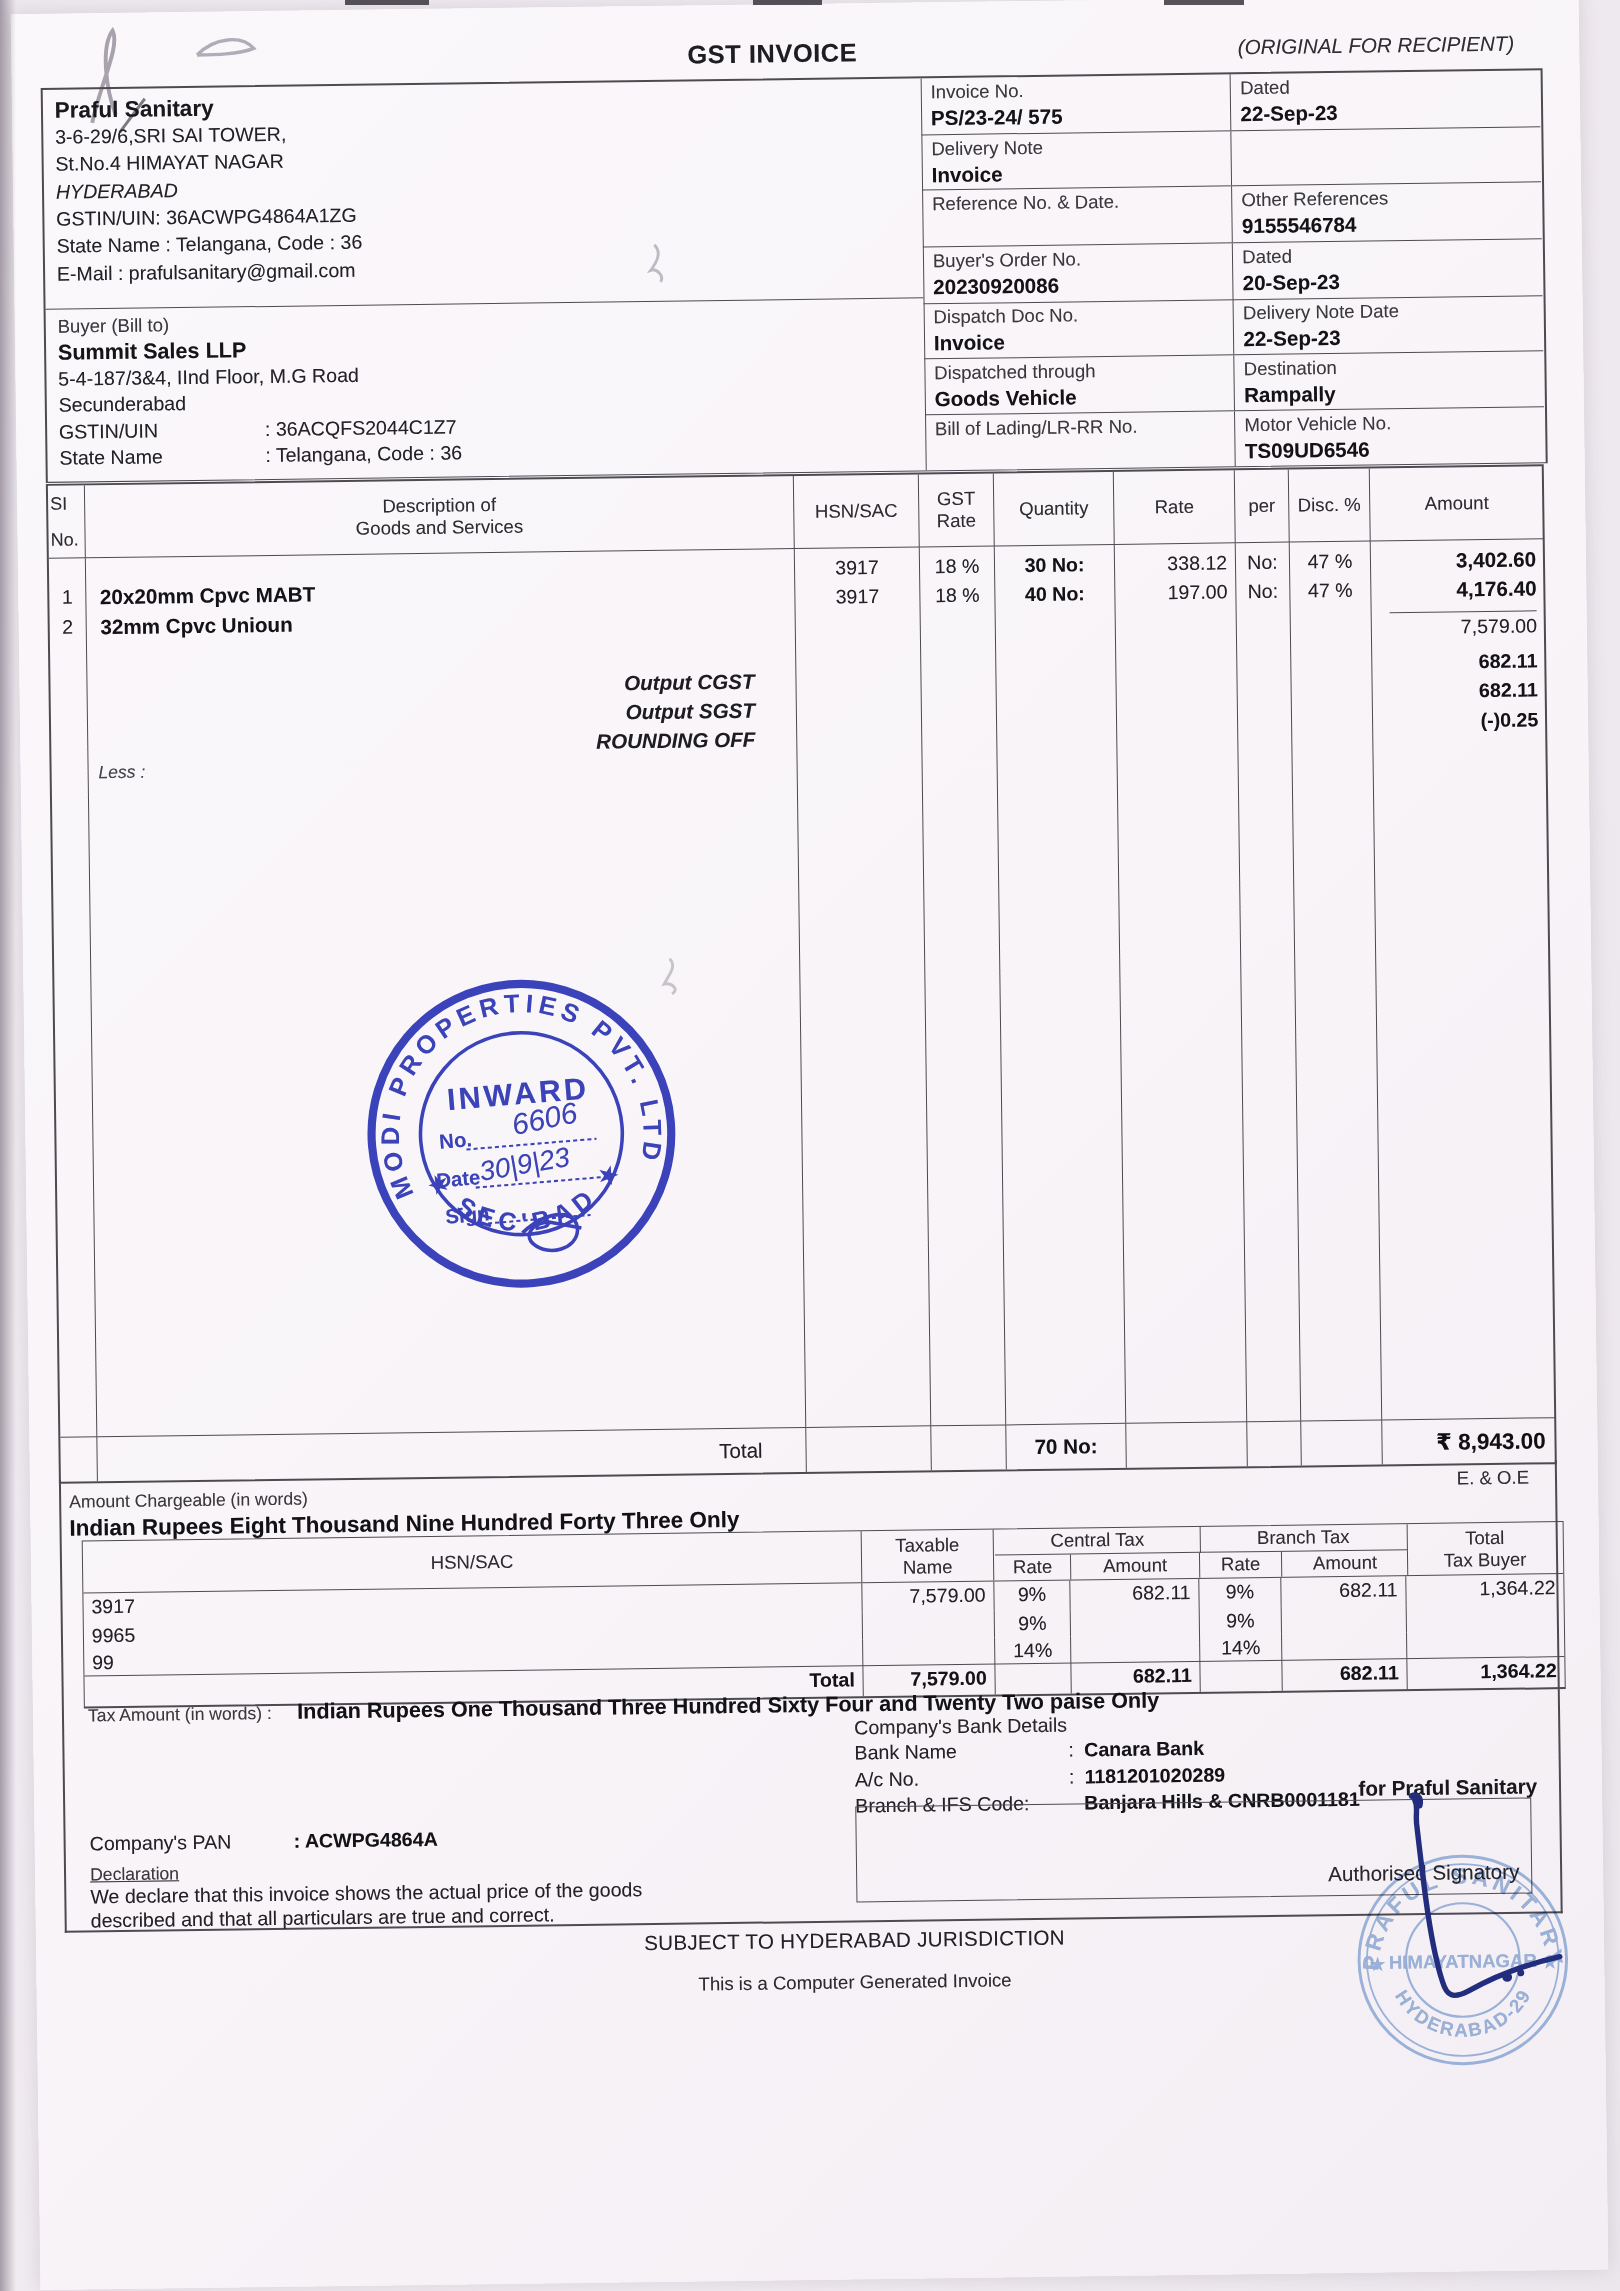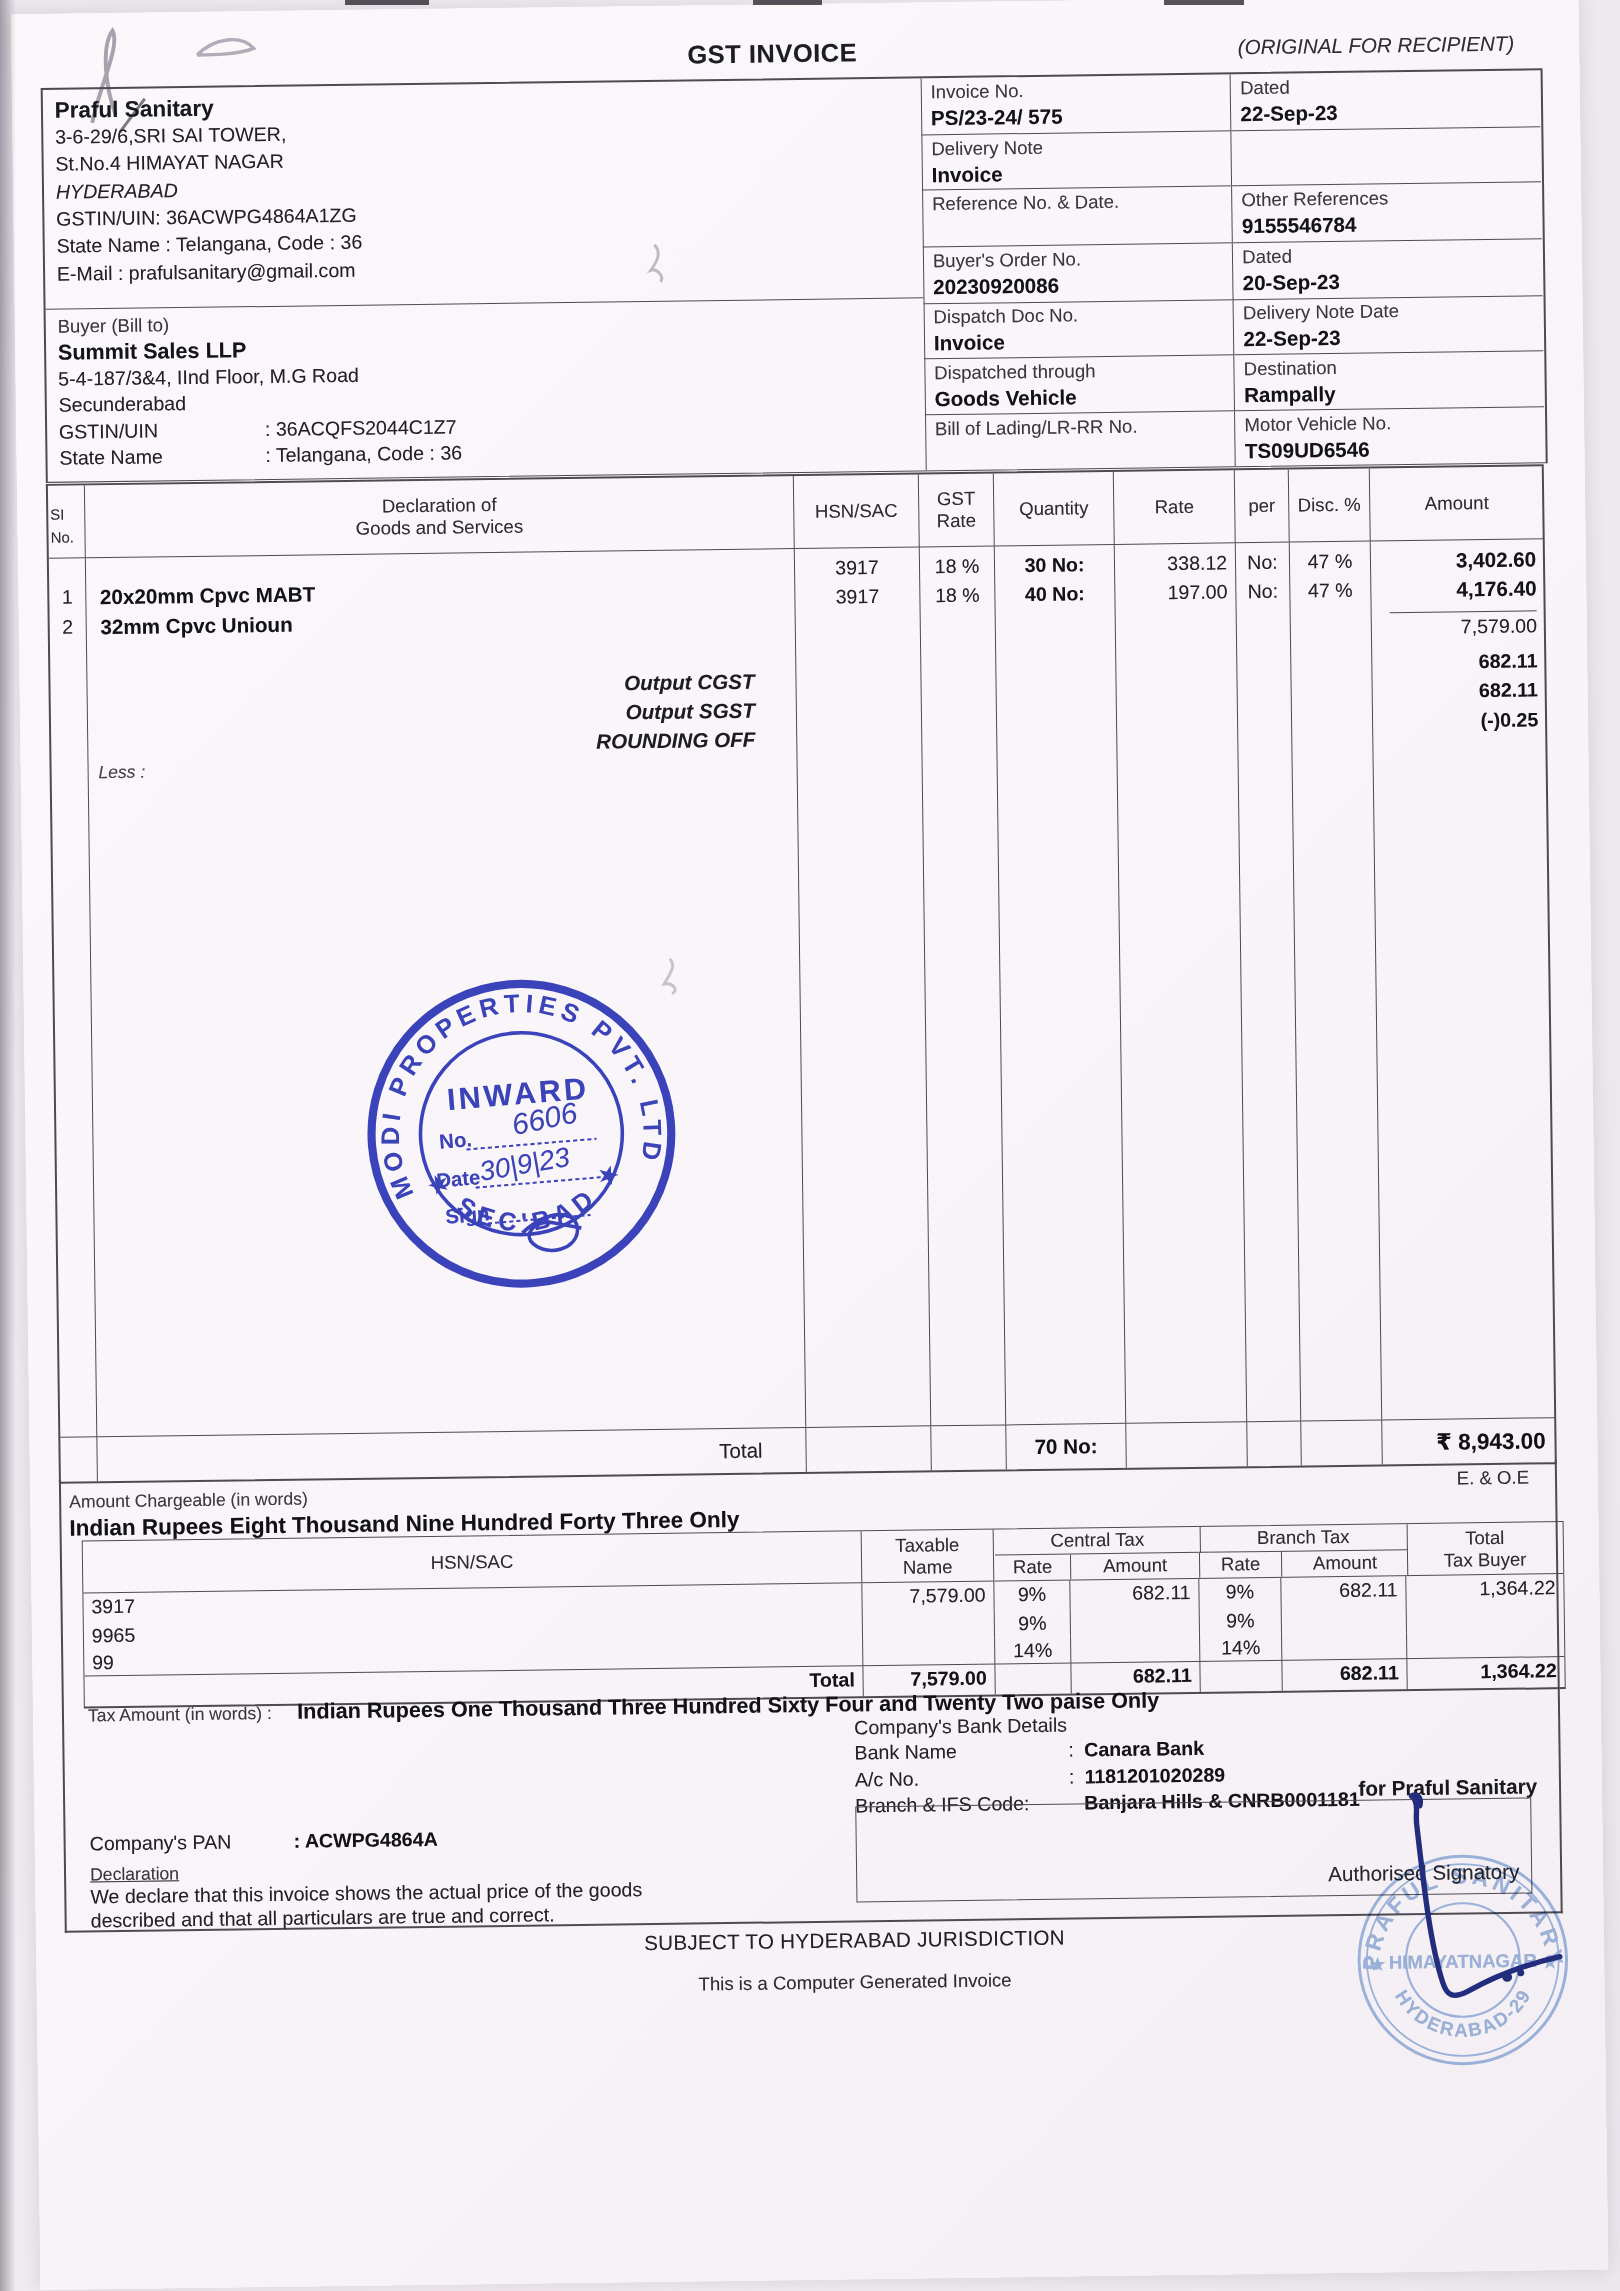--- a/index.html
+++ b/index.html
@@ -39,21 +39,21 @@
   .dcell{width:50%;box-sizing:border-box;padding:2.9px 9.8px;}
   .dcell.first{border-right:1.5px solid var(--line);}
   .dlabel{font-size:18.6px;color:var(--soft);}
   .dvalue{font-size:20.6px;font-weight:bold;color:#131217;margin-top:2.9px;}
   
   .items-grid{left:29px;top:470px;width:1498px;border:2px solid var(--line);display:grid;
     grid-template-columns:37px 709px 125px 75px 120px 121px 54px 81px 173px;grid-template-rows:73px 878px 45px;box-sizing:border-box;}
   .c{border-right:1.5px solid var(--line);position:relative;box-sizing:border-box;}
   .c.last{border-right:none;}
   .ih{border-bottom:1.5px solid var(--line);display:flex;flex-direction:column;align-items:center;justify-content:center;font-size:18.6px;color:#2e2c32;text-align:center;line-height:22.5px;}
-  .ih.sl{justify-content:space-between;align-items:flex-start;padding:18px 2px;font-size:15px;}
+  .ih.sl{justify-content:space-between;align-items:flex-start;padding:7px 2px;font-size:18px;}
   .irow{position:absolute;font-size:19.6px;color:#232127;white-space:nowrap;}
   .num{font-weight:bold;color:#131217;}
   .ct{left:0;width:100%;text-align:center;}
   .rt{right:7.8px;text-align:right;}
   .desc-line{left:13.7px;font-size:20.6px;font-weight:bold;color:#131217;}
   .charge-lbl{right:41px;font-size:20.6px;font-weight:bold;font-style:italic;color:#1d1c22;}
   .less{left:9.8px;font-size:17.6px;font-style:italic;color:#45424a;}
   .subtotal{border-top:1.5px solid var(--line);padding-top:2.9px;}
   .itot{border-top:1.5px solid var(--line);display:flex;align-items:center;box-sizing:border-box;}
   .itot-label{justify-content:flex-end;padding-right:43px;font-size:20.6px;color:#232127;}
@@ -232,21 +232,21 @@
       </div>
     </div>
 
     <div class="abs items-grid">
 
       <div class="c ih sl">
           <span>SI</span>
           <span>No.</span>
         </div>
       <div class="c ih">
-          <span>Declaration of</span>
+          <span>Description of</span>
           <span>Goods and Services</span>
         </div>
       <div class="c ih">
           <span>HSN/SAC</span>
         </div>
       <div class="c ih">
           <span>GST</span>
           <span>Rate</span>
         </div>
       <div class="c ih">

